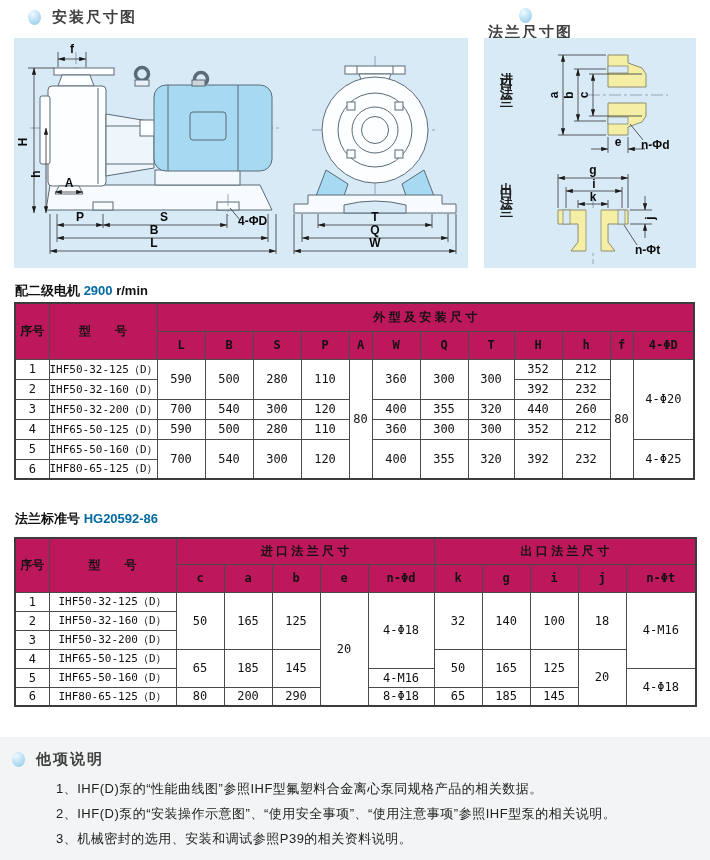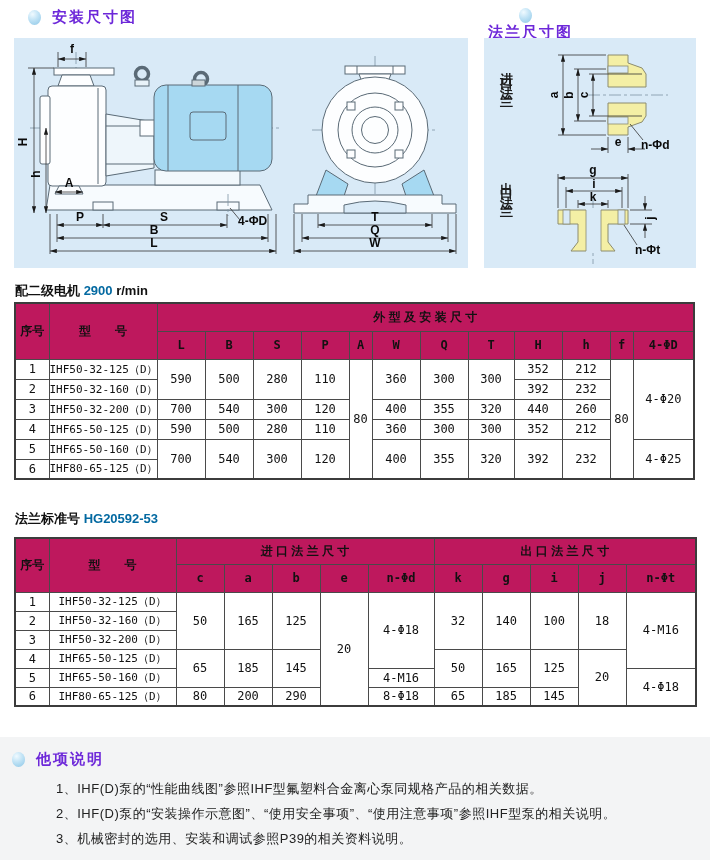--- a/index.html
+++ b/index.html
@@ -5,21 +5,21 @@
   * { margin:0; padding:0; box-sizing:border-box; }
   html,body { width:710px; height:860px; }
   body { position:relative; background:#fff; font-family:"Liberation Sans",sans-serif; color:#111; overflow:hidden; }
 
   .band { position:absolute; left:0; top:737px; width:710px; height:123px; background:#f3f4f5; }
 
   .sec { position:absolute; display:flex; align-items:center; }
   .bullet { width:13px; height:15px; border-radius:50%;
             background: radial-gradient(circle at 35% 28%, #f0faff 0%, #bfe2f5 45%, #8cc6e6 100%);
             margin-right:11px; flex:0 0 auto; }
-  .sec-label { font-size:15px; font-weight:bold; letter-spacing:2px; color:#6d28d9; }
+  .sec-label { font-size:15px; font-weight:bold; letter-spacing:2px; color:#404040; }
 
   .panel { position:absolute; background:#d9eaf7; }
   #panel-install { left:14px; top:38px; width:454px; height:230px; }
   #panel-flange  { left:484px; top:38px; width:212px; height:230px; }
 
   .vlabel { position:absolute; writing-mode:vertical-lr; text-orientation:upright;
             font-size:13px; font-weight:bold; letter-spacing:7px; color:#1c1c1c; }
 
   .cap { position:absolute; left:15px; font-size:13px; font-weight:bold; color:#111; }
   .cap .red { color:#0369a1; }
@@ -367,21 +367,21 @@
     </tr>
     <tr>
       <td>6</td>
       <td class="model">IHF80-65-125（D）</td>
     </tr>
   </tbody>
 </table>
 
 <div class="cap" id="cap-std">
   <span>法兰标准号</span>
-  <span class="red">HG20592-53</span>
+  <span class="red">HG20592-86</span>
 </div>
 
 <table class="dim" id="t2">
   <colgroup>
     <col style="width:34px">
       <col style="width:127px">
       <col style="width:48px">
       <col style="width:48px">
     <col style="width:48px">
       <col style="width:48px">

